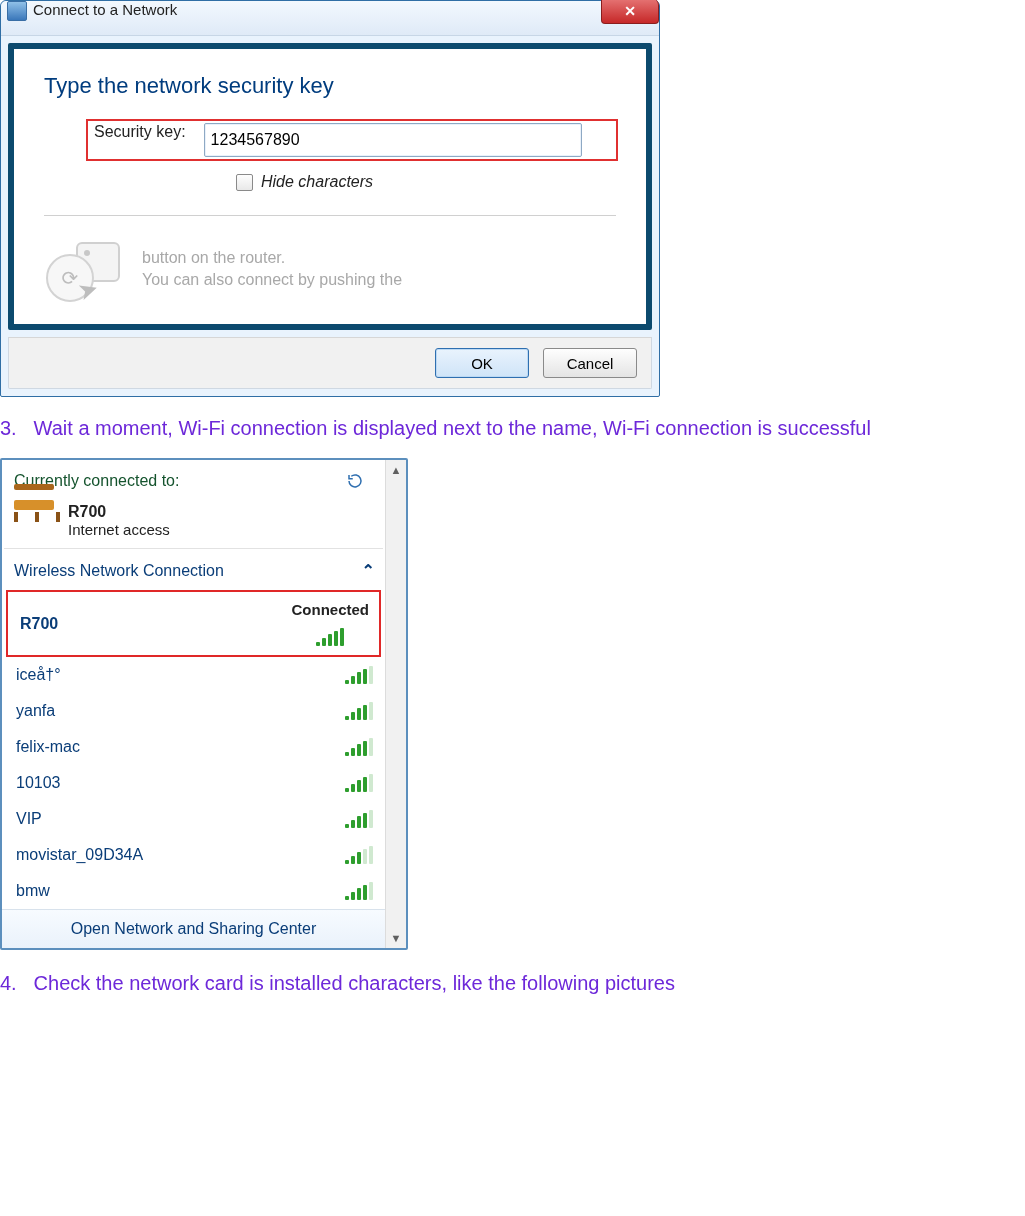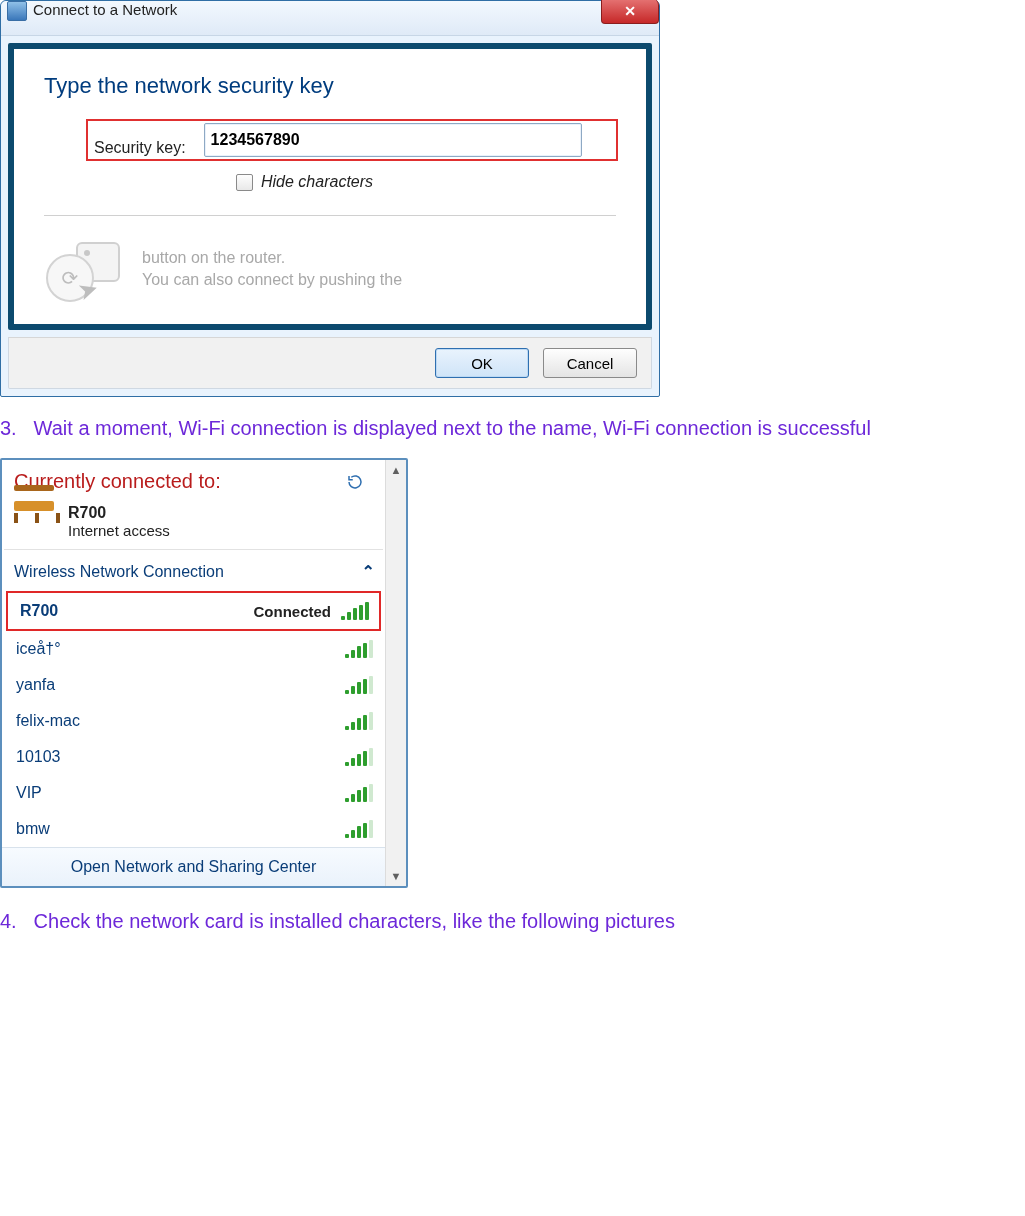--- a/index.html
+++ b/index.html
@@ -37,27 +37,26 @@
     border:1px solid #8a1d1d;border-top:none;
     border-radius:0 6px 4px 4px;
     color:#fff;display:flex;align-items:center;justify-content:center;
     font-weight:bold;font-size:14px;
   }
   .dlg .body{
     margin:7px;background:#fff;border:6px solid #0c4a6e;
     border-radius:2px;padding:24px 30px 18px 30px;
   }
   .dlg .heading{color:#003c7e;font-size:22px;margin:0 0 22px 0;}
-  .dlg .keyrow{display:flex;align-items:flex-end;margin-left:44px;padding:2px 4px 2px 6px;}
+  .dlg .keyrow{display:flex;align-items:flex-start;margin-left:44px;padding:2px 4px 2px 6px;}
   .dlg .keyrow .lbl{font-size:16px;color:#222;margin-right:18px;}
   .dlg .keyrow input{
     width:364px;height:28px;font-size:16px;padding:2px 6px;
     border:1px solid #8ea9c4;border-radius:2px;
     box-shadow:inset 0 0 0 1px #e9f1fa;
-    font-weight:bold;
   }
   .dlg .hiderow{margin:14px 0 0 192px;display:flex;align-items:center;font-size:16px;color:#222;font-style:italic;}
   .dlg .hiderow .cb{
     width:15px;height:15px;border:1px solid #8a8a8a;border-radius:2px;margin-right:8px;
     background:linear-gradient(#fefefe,#e8e8e8);
   }
   .dlg hr{border:none;border-top:1px solid #d0d0d0;margin:24px 0 16px 0;}
   .dlg .wps{display:flex;align-items:center;color:#a8a8a8;font-size:16px;line-height:1.35;}
   .dlg .wps .wps-icon{width:84px;height:74px;margin-right:14px;position:relative;}
   .dlg .wps .wps-icon .router{
@@ -91,21 +90,21 @@
   }
   
   .step{font-size:20px;color:#6d28d9;margin:18px 0 18px 0;}
   .step .num{display:inline-block;width:28px;}
   
   .net{
     width:404px;border:2px solid #5c8fbd;border-radius:2px;background:#fff;margin:0 0 22px 0;
   }
   .net .hdr{
     display:flex;align-items:center;justify-content:space-between;
-    padding:10px 19px 6px 12px;font-size:20px;color:#b91c1c;
+    padding:10px 19px 6px 12px;font-size:16px;color:#14532d;
   }
   .net .refresh{width:22px;height:22px;display:flex;align-items:center;justify-content:center;color:#2f6fb0;}
   .net .refresh svg{width:18px;height:18px;}
   .net .conn{display:flex;align-items:center;padding:4px 12px 10px 12px;}
   .net .conn .bench{width:46px;height:36px;margin-right:8px;}
   .net .conn .bench .seat{width:40px;height:10px;background:#d7902a;border-radius:2px;margin-top:10px;}
   .net .conn .bench .back{width:40px;height:6px;background:#a9661c;border-radius:2px;margin-top:-18px;}
   .net .conn .bench .legs{display:flex;justify-content:space-between;margin-top:2px;}
   .net .conn .bench .legs span{width:4px;height:10px;background:#8a5216;}
   .net .conn .nm{font-weight:bold;font-size:16px;color:#222;}
@@ -117,21 +116,21 @@
   }
   .net .section .chev{color:#0a3d78;font-weight:bold;}
   .net .list{padding:0 2px;}
   .net .item{
     display:flex;align-items:center;justify-content:space-between;
     padding:9px 10px 9px 12px;font-size:16px;
   }
   .net .item.sel{background:#fff;}
   .net .item .nm{color:#0a3d78;}
   .net .item.cur .nm{font-weight:bold;color:#0a3d78;}
-  .net .item .right{display:flex;align-items:center;gap:10px;}
+  .net .item .right{display:flex;align-items:center;gap:10px;flex-direction:column;}
   .net .item .stat{font-weight:bold;color:#222;font-size:15px;}
   .net .sig{display:flex;align-items:flex-end;gap:2px;height:18px;}
   .net .sig span{width:4px;background:#2e9e2e;border-radius:1px;}
   .net .sig.s3 span:nth-child(n+4){background:#d0e9d0;}
   .net .sig.s4 span:nth-child(n+5){background:#d0e9d0;}
   .net .sig.s5 span{background:#2e9e2e;}
   .net .sig span:nth-child(1){height:4px;}
   .net .sig span:nth-child(2){height:8px;}
   .net .sig span:nth-child(3){height:12px;}
   .net .sig span:nth-child(4){height:15px;}
@@ -303,20 +302,32 @@
               <span class="sig s4">
                 <span></span>
                 <span></span>
                 <span></span>
                 <span></span>
                 <span></span>
               </span>
             </span>
           </div>
           <div class="item">
+            <span class="nm">movistar_09D34A</span>
+            <span class="right">
+              <span class="sig s3">
+                <span></span>
+                <span></span>
+                <span></span>
+                <span></span>
+                <span></span>
+              </span>
+            </span>
+          </div>
+          <div class="item">
             <span class="nm">bmw</span>
             <span class="right">
               <span class="sig s4">
                 <span></span>
                 <span></span>
                 <span></span>
                 <span></span>
                 <span></span>
               </span>
             </span>

